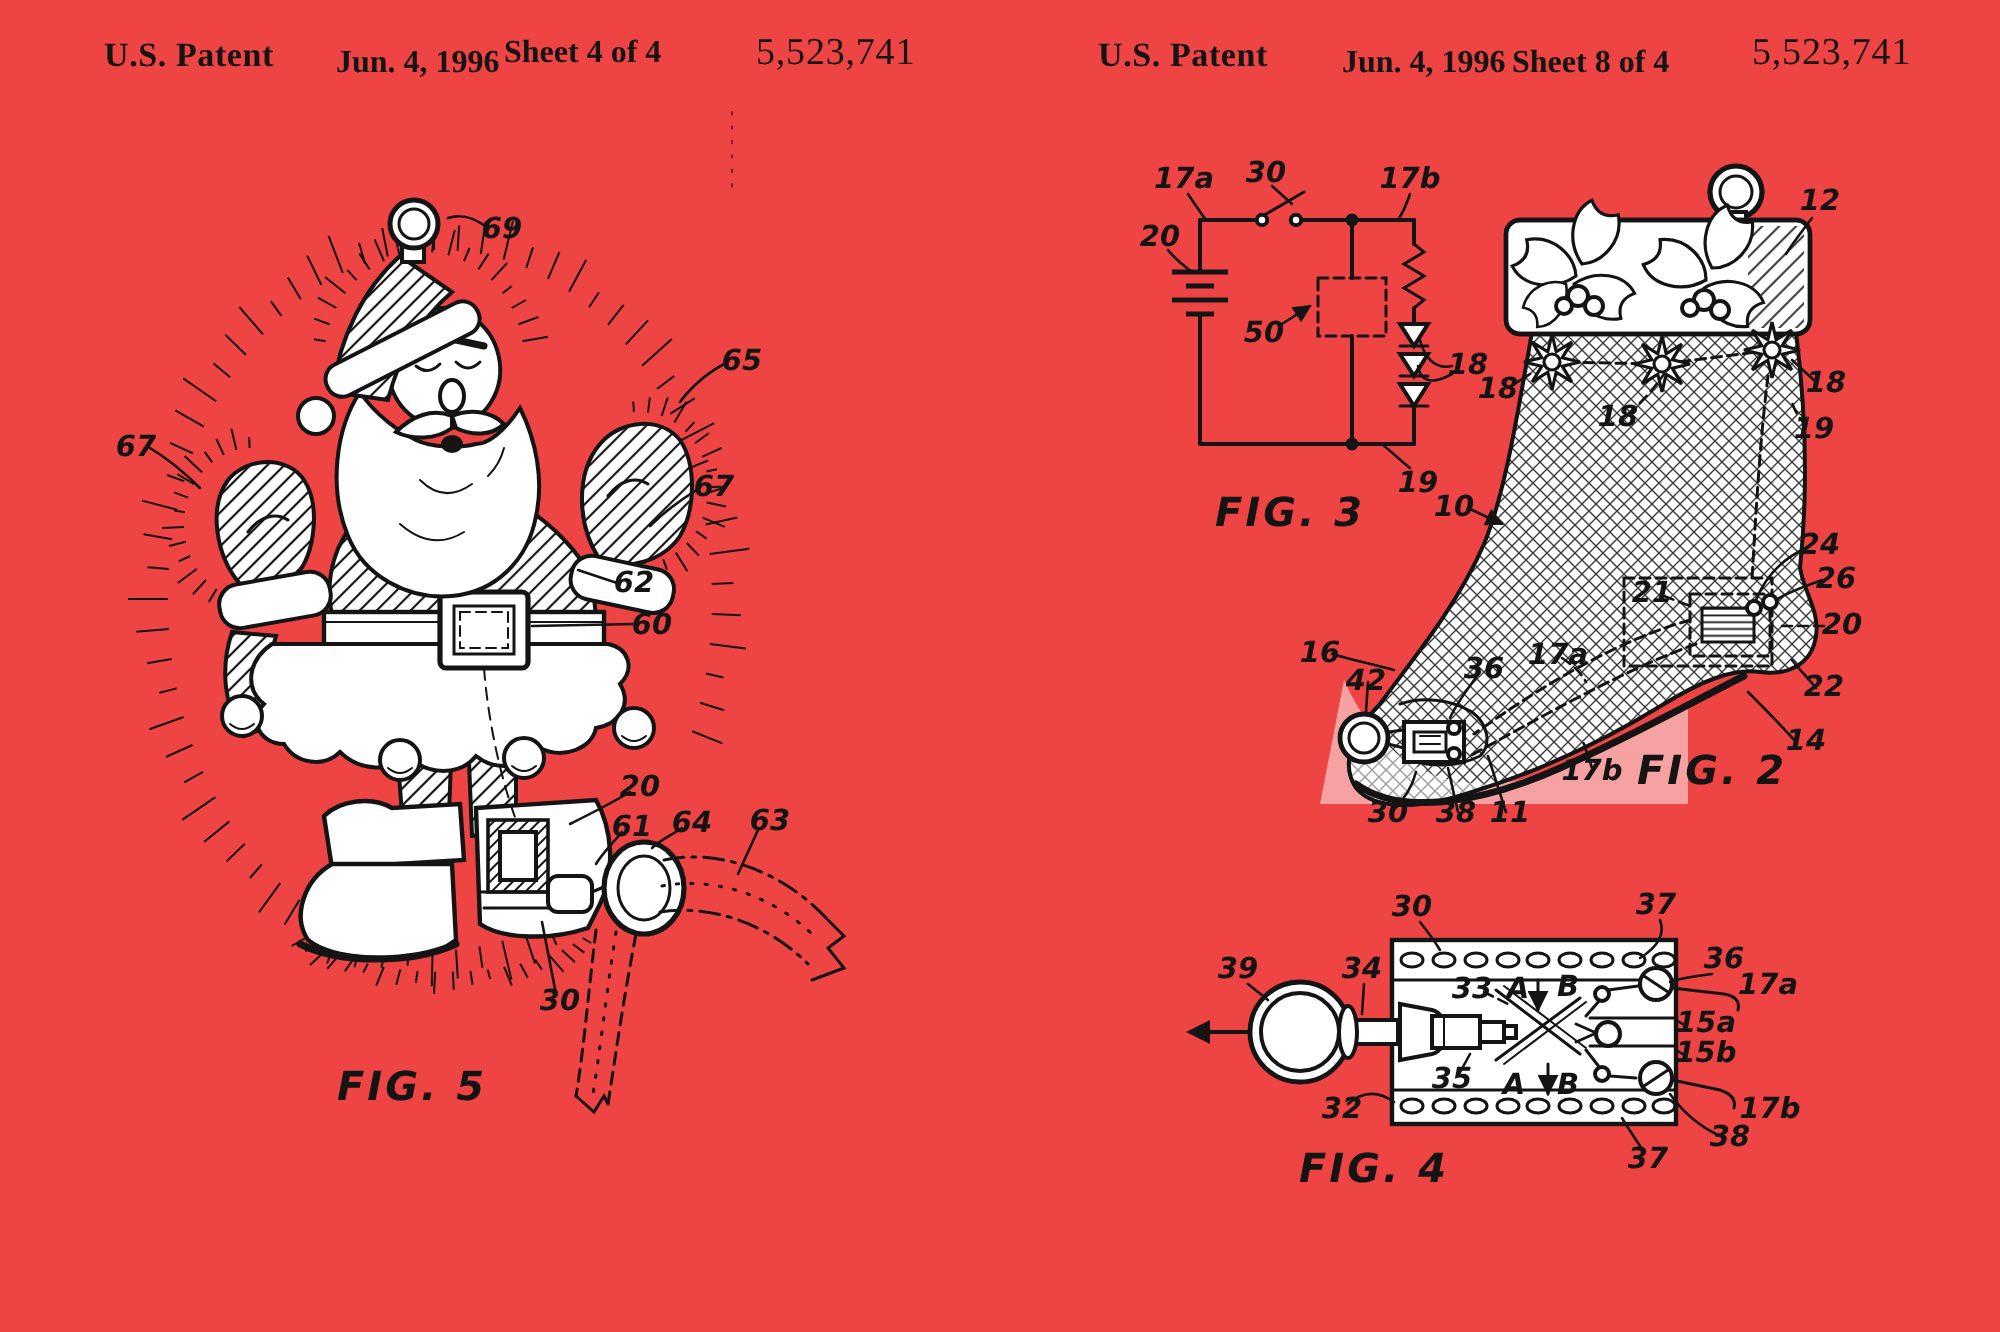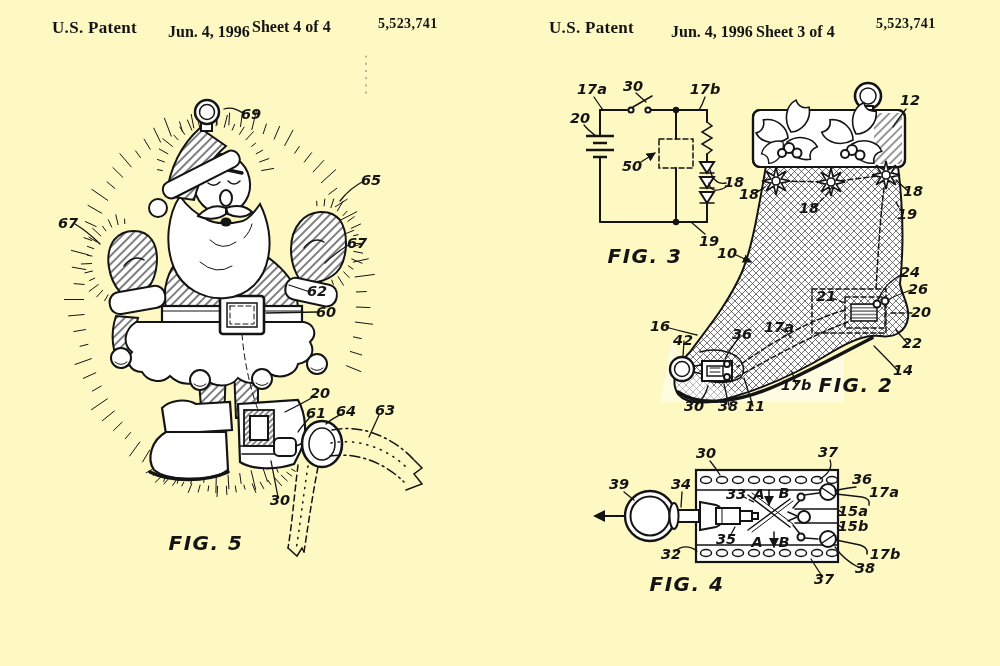--- a/index.html
+++ b/index.html
@@ -1,21 +1,21 @@
 <!DOCTYPE html>
 <html><head>
 <meta charset="utf-8">
 <style>
   html,body{margin:0;padding:0;background:#fff;}
-  #stage{position:relative;width:1000px;height:666px;background:#fef9c3;overflow:hidden;
+  #stage{position:relative;width:1000px;height:666px;background:#ef4444;overflow:hidden;
          font-family:"Liberation Serif",serif;color:#141414;}
   .hdr{position:absolute;white-space:nowrap;}
   .hdr-title{font-weight:700;font-size:17px;letter-spacing:.3px;}
   .hdr-small{font-weight:700;font-size:16px;}
-  .hdr-num{font-weight:700;font-size:14px;letter-spacing:.4px;}
+  .hdr-num{font-weight:400;font-size:19px;letter-spacing:.4px;}
   svg{position:absolute;left:0;top:0;}
   .ref{font:italic 700 14.5px "DejaVu Sans",sans-serif;fill:#141414;text-anchor:middle;}
   .cap{font:italic 700 20px "DejaVu Sans",sans-serif;fill:#141414;text-anchor:middle;letter-spacing:1.5px;}
   .s1{stroke:#141414;stroke-width:1;fill:none;stroke-linecap:round;}
   .s15{stroke:#141414;stroke-width:1.5;fill:none;stroke-linecap:round;}
   .s2{stroke:#141414;stroke-width:2;fill:none;stroke-linecap:round;}
   .s3{stroke:#141414;stroke-width:3.5;fill:none;stroke-linecap:round;}
   .w{fill:#fff;stroke:#141414;stroke-width:2;}
   .w22{fill:#fff;stroke:#141414;stroke-width:2.2;}
   .h{fill:url(#h6);stroke:#141414;stroke-width:2;}
@@ -31,21 +31,21 @@
 
 <div id="stage">
 
   <div class="hdr hdr-title" style="left:52px;top:18px">U.S. Patent</div>
   <div class="hdr hdr-small" style="left:168px;top:23px">Jun. 4, 1996</div>
   <div class="hdr hdr-small" style="left:252px;top:18px">Sheet 4 of 4</div>
   <div class="hdr hdr-num" style="left:378px;top:16px">5,523,741</div>
 
   <div class="hdr hdr-title" style="left:549px;top:18px">U.S. Patent</div>
   <div class="hdr hdr-small" style="left:671px;top:23px">Jun. 4, 1996</div>
-  <div class="hdr hdr-small" style="left:756px;top:23px">Sheet 3 of 4</div>
+  <div class="hdr hdr-small" style="left:756px;top:23px">Sheet 8 of 4</div>
   <div class="hdr hdr-num" style="left:876px;top:16px">5,523,741</div>
 
   <svg width="1000" height="666" viewBox="0 0 1000 666">
     <defs>
       <pattern id="h6" width="6" height="6" patternUnits="userSpaceOnUse" patternTransform="rotate(45)">
         <rect width="6" height="6" fill="#fff"></rect>
           <line x1="1" y1="0" x2="1" y2="6" stroke="#141414" stroke-width="1.1"></line>
       </pattern>
       <pattern id="h4" width="4" height="4" patternUnits="userSpaceOnUse" patternTransform="rotate(45)">
         <rect width="4" height="4" fill="#fff"></rect>

